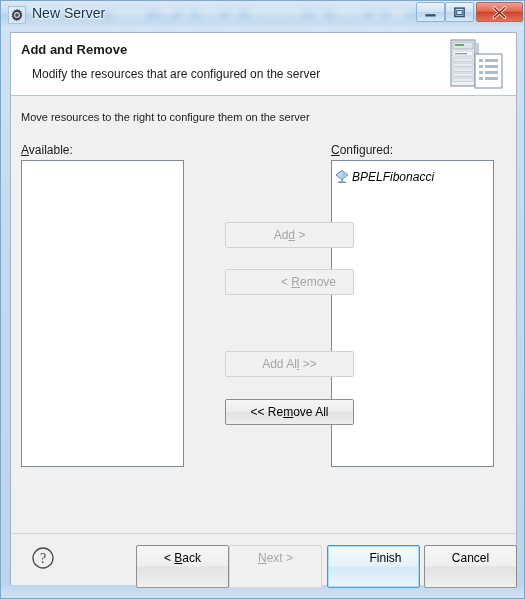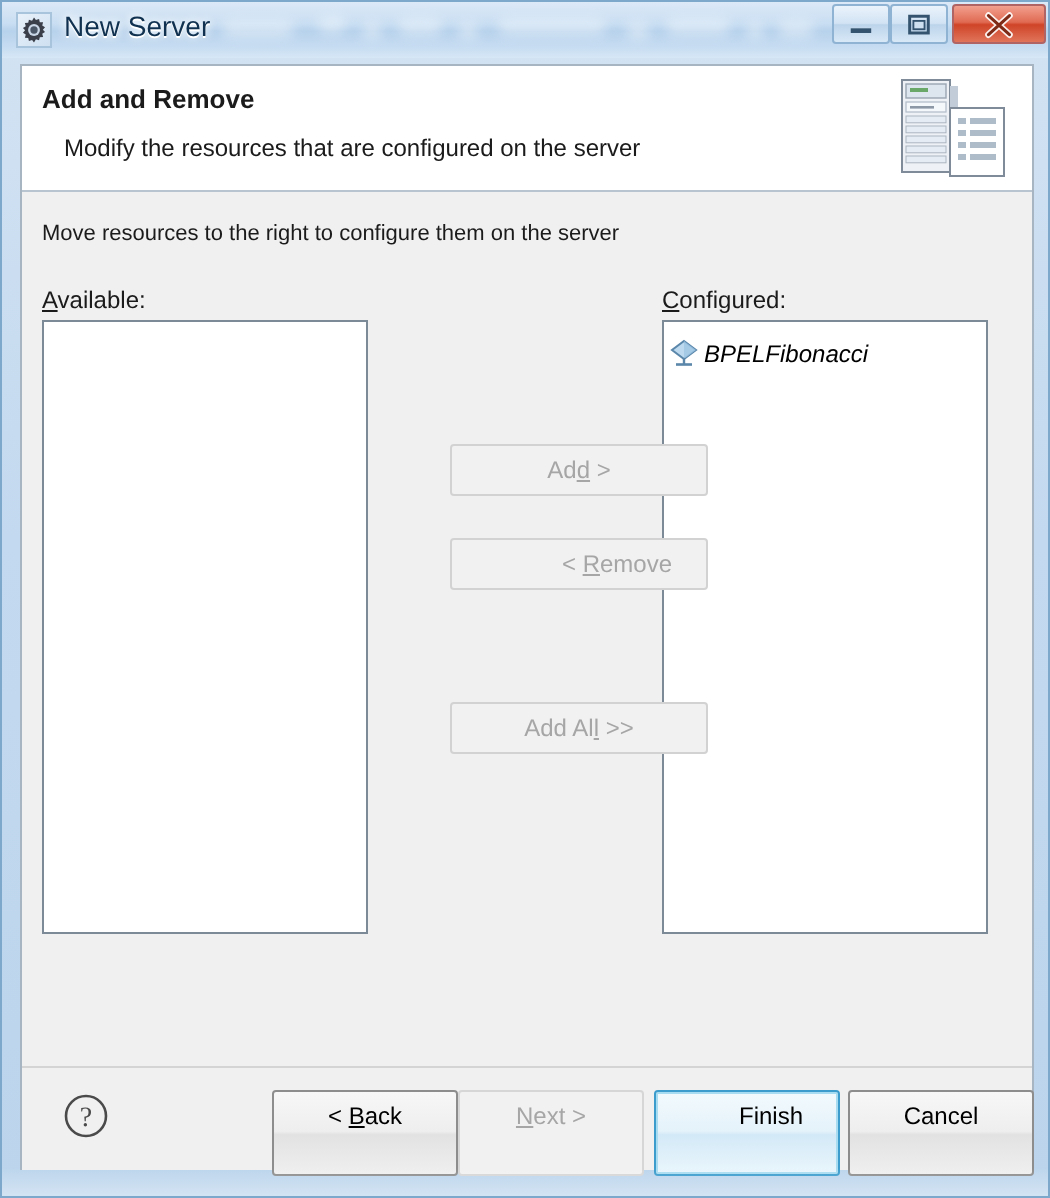--- a/index.html
+++ b/index.html
@@ -371,20 +371,21 @@
               <rect x="4" y="12.6" width="8" height="1.3" fill="#5b87ab"></rect>
             </svg><span>BPELFibonacci</span></div>
         </div>
 
       <div class="xbtn disabled" id="btn-add"><span>Ad</span><span class="mn">d</span><span> &gt;</span></div>
 
       <div class="xbtn disabled" id="btn-remove"><span>&lt; </span><span class="mn">R</span><span>emove</span></div>
 
       <div class="xbtn disabled" id="btn-add-all"><span>Add Al</span><span class="mn">l</span><span> &gt;&gt;</span></div>
 
+      <div class="xbtn enabled" id="btn-remove-all"><span>&lt;&lt; Re</span><span class="mn">m</span><span>ove All</span></div>
     </div>
 
     <div id="footer">
       <svg id="help-button" viewBox="0 0 24 24">
         <circle cx="12" cy="12" r="10" fill="none" stroke="#4a4a4a" stroke-width="1.3"></circle>
         <text x="12" y="17" text-anchor="middle" font-family="Liberation Serif, serif" font-size="14" fill="#4a4a4a">?</text>
       </svg>
 
       <div class="fbtn enabled" id="btn-back"><span>&lt; </span><span class="mn">B</span><span>ack</span></div>
 

